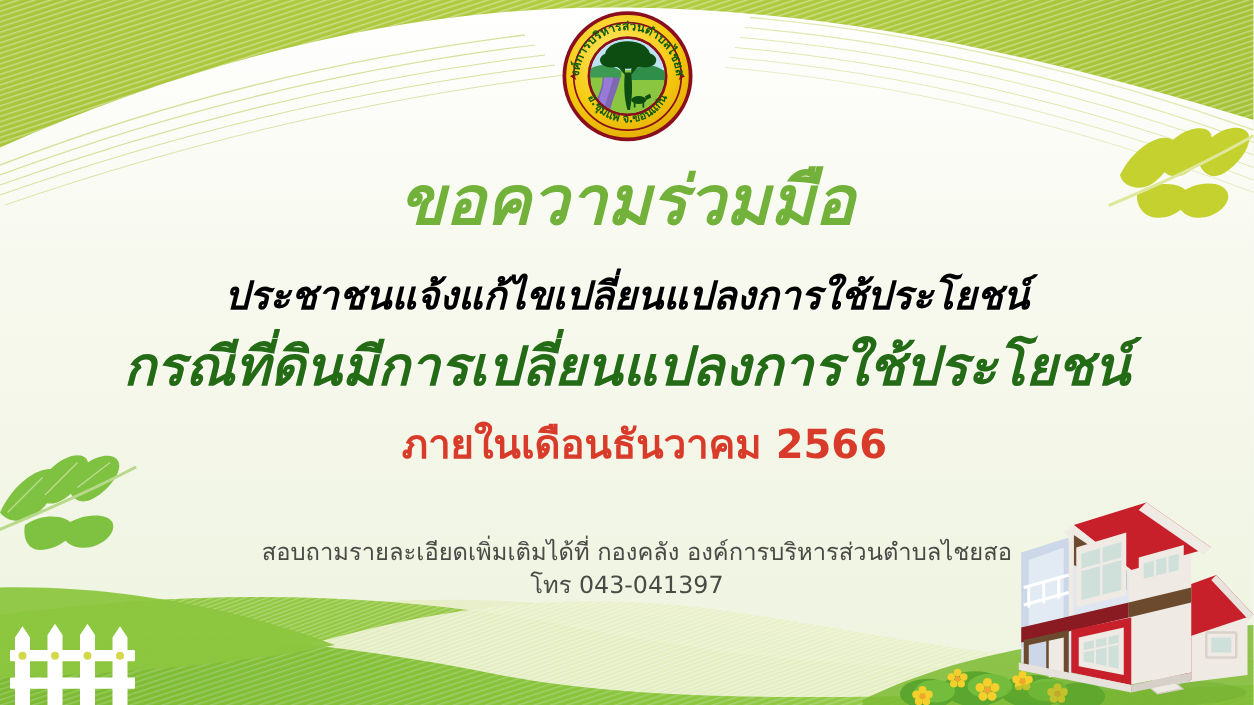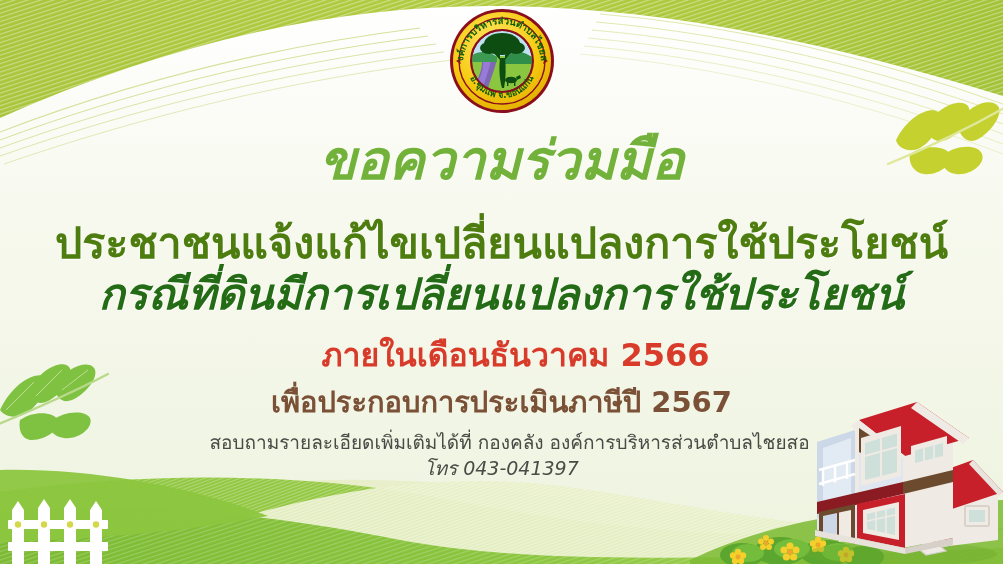--- a/index.html
+++ b/index.html
@@ -53,23 +53,24 @@
     font-style:italic;
     color:#73b23a;
     letter-spacing:0px;
     line-height:1;
     text-shadow:0 1px 0 rgba(255,255,255,.85);
   }
   .headline2{
     position:absolute;
     left:0;right:0;
     top:222px;
-    font-size:43px;
-    font-weight:bold;
-    color:#4d7c0f;
+    font-size:31px;
+    font-weight:bold;
+    font-style:italic;
+    color:#000000;
     line-height:1.02;
     text-shadow:1px 1px 0 rgba(255,255,255,.9);
   }
   .headline3{
     position:absolute;
     left:0;right:0;
     top:273px;
     font-size:43px;
     font-weight:bold;
     font-style:italic;
@@ -107,21 +108,20 @@
     margin-left:16px;
   }
   .contact2{
     position:absolute;
     left:0;right:0;
     top:457px;
     font-size:19px;
     font-weight:normal;
     color:#4a4a46;
     line-height:1.2;
-    font-style:italic;
   }
 
   
   #fence{position:absolute;left:8px;top:494px;width:112px;height:70px;}
   #house{position:absolute;left:793px;top:398px;width:210px;height:166px;}
   #flowers{position:absolute;left:718px;top:519px;width:170px;height:45px;}
   #leaf-left{position:absolute;left:-8px;top:348px;width:130px;height:110px;}
   #leaf-right{position:absolute;left:884px;top:92px;width:125px;height:105px;}
 </style>
 </head>
@@ -298,21 +298,20 @@
         <textPath href="#arcBot" startOffset="50%" text-anchor="middle">อ.ชุมแพ  จ.ขอนแก่น</textPath>
       </text>
     </svg>
   </div>
 
   <div id="content">
     <div class="headline1">ขอความร่วมมือ</div>
     <div class="headline2">ประชาชนแจ้งแก้ไขเปลี่ยนแปลงการใช้ประโยชน์</div>
     <div class="headline3">กรณีที่ดินมีการเปลี่ยนแปลงการใช้ประโยชน์</div>
     <div class="deadline">ภายในเดือนธันวาคม 2566</div>
-    <div class="purpose">เพื่อประกอบการประเมินภาษีปี 2567</div>
     <div class="contact1">สอบถามรายละเอียดเพิ่มเติมได้ที่ กองคลัง องค์การบริหารส่วนตำบลไชยสอ</div>
     <div class="contact2">โทร 043-041397</div>
   </div>
 
   <svg id="fence" viewBox="0 0 112 70">
     <g fill="#ffffff">
       <path d="M4,16 l6,-9 l6,9 l0,54 l-12,0 Z"></path>
       <path d="M30,14 l6,-9 l6,9 l0,56 l-12,0 Z"></path>
       <path d="M56,14 l6,-9 l6,9 l0,56 l-12,0 Z"></path>
       <path d="M82,16 l6,-9 l6,9 l0,54 l-12,0 Z"></path>

